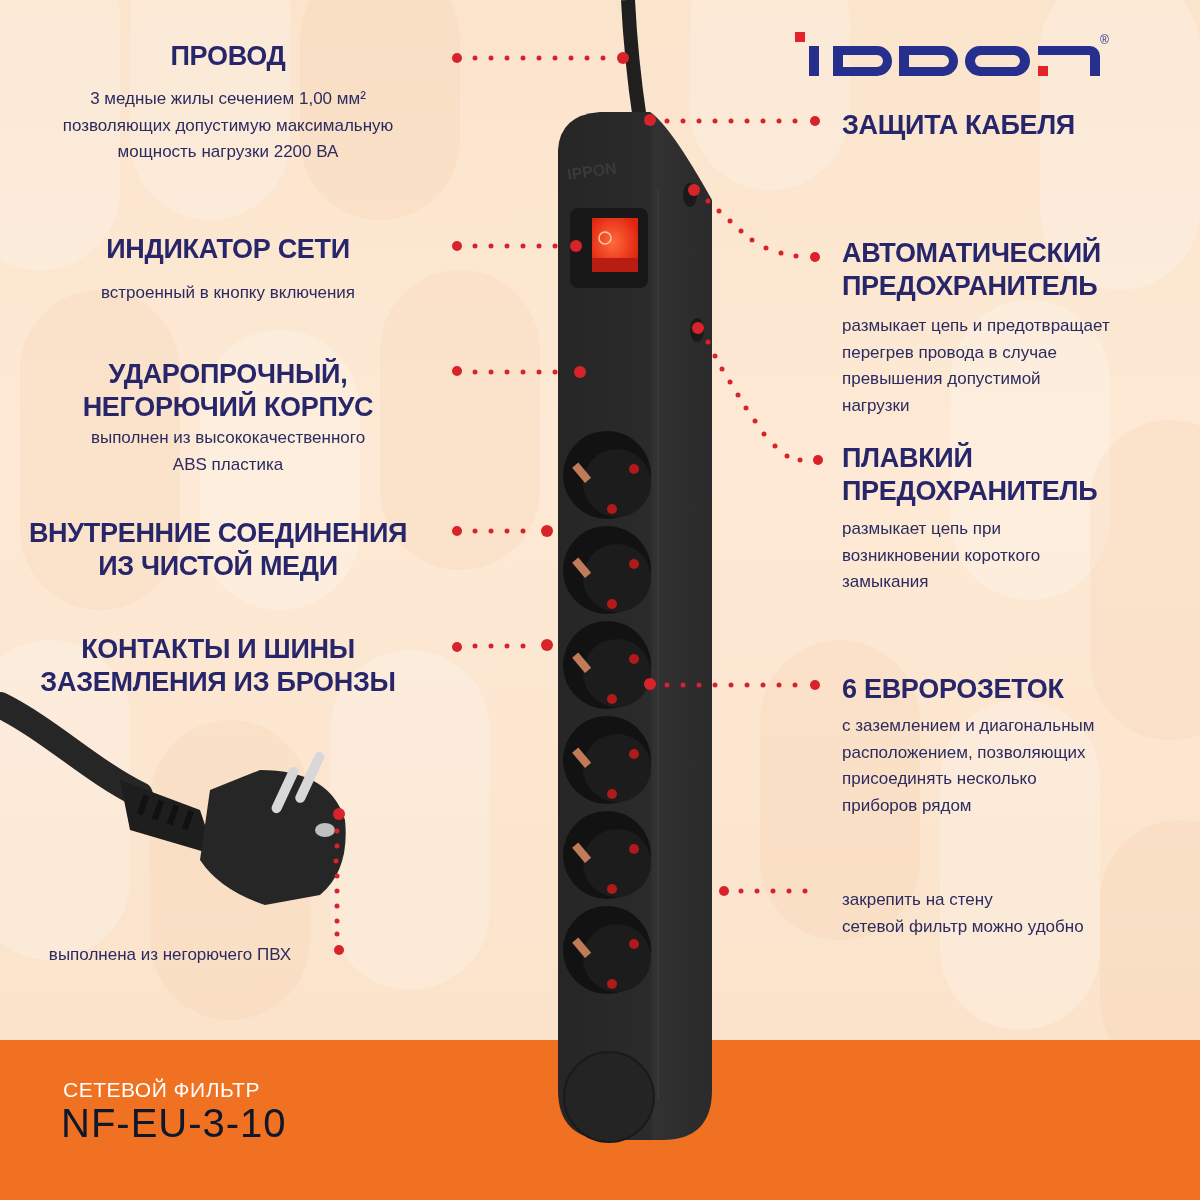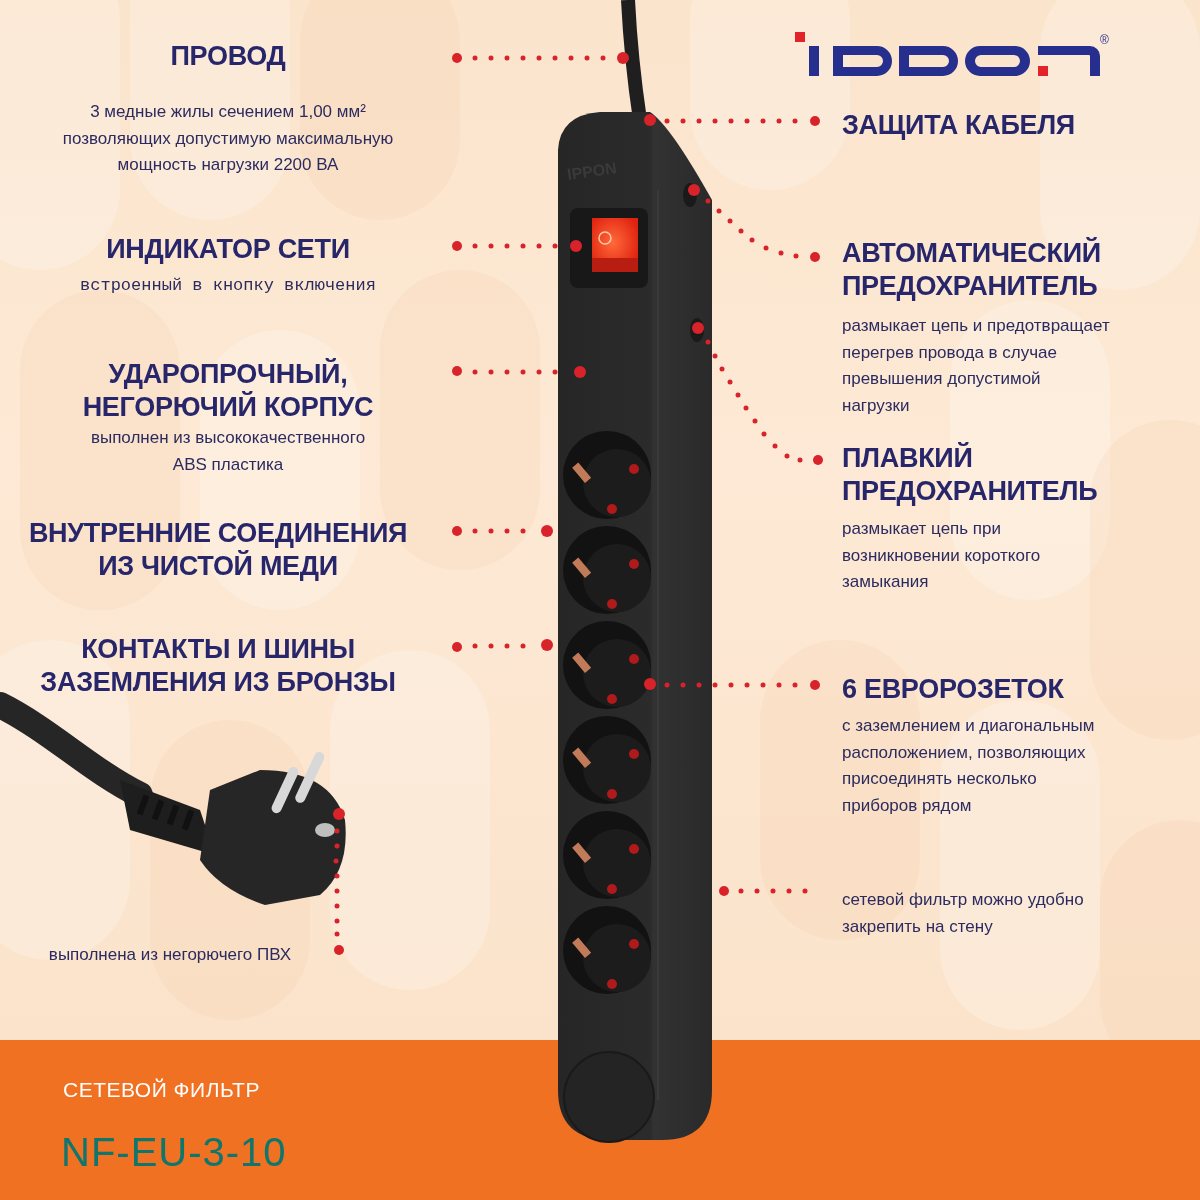--- a/index.html
+++ b/index.html
@@ -21,22 +21,22 @@
   .pill.dark { background: rgba(245,200,160,0.18); }
   .footer {
     position: absolute; left: 0; top: 1040px; width: 1200px; height: 160px;
     background: #ef7121;
   }
   .footer-sub {
     position: absolute; left: 63px; top: 1078px;
     font-size: 21px; letter-spacing: 0.5px; color: #ffffff;
   }
   .footer-model {
-    position: absolute; left: 61px; top: 1130px;
-    font-size: 40px; color: #0f766e; letter-spacing: 1px;
+    position: absolute; left: 61px; top: 1101px;
+    font-size: 40px; color: #0f172a; letter-spacing: 1px;
   }
 
   
   .logo { position: absolute; left: 795px; top: 30px; width: 315px; height: 50px; }
 
   
   .feat { position: absolute; color: #2a2a6b; }
   .feat.left { text-align: center; }
   .feat .title {
     font-weight: bold; font-size: 27px; line-height: 33px; color: #27266a;
@@ -314,30 +314,30 @@
         <circle cx="337" cy="906" r="2.5"></circle>
         <circle cx="337" cy="921" r="2.5"></circle>
         <circle cx="337" cy="934" r="2.5"></circle>
       </g>
     <circle cx="339" cy="950" r="5"></circle>
   </g>
 </svg>
 
 <div class="feat left" style="right:762px;top:40px;width:420px;">
   <div class="title">ПРОВОД</div>
-  <div class="desc" style="margin-top:26px;">
+  <div class="desc" style="margin-top:13px;">
     <div>3 медные жилы сечением 1,00 мм²</div>
     <div>позволяющих допустимую максимальную</div>
     <div>мощность нагрузки 2200 ВА</div>
   </div>
 </div>
 
 <div class="feat left" style="right:762px;top:233px;width:420px;">
   <div class="title">ИНДИКАТОР СЕТИ</div>
-  <div class="desc" style="margin-top:7px;font-family:Liberation Mono, monospace;">
+  <div class="desc" style="margin-top:14px;">
     <div>встроенный в кнопку включения</div>
   </div>
 </div>
 
 <div class="feat left" style="right:762px;top:358px;width:420px;">
   <div class="title">
     <div>УДАРОПРОЧНЫЙ,</div>
     <div>НЕГОРЮЧИЙ КОРПУС</div>
   </div>
   <div class="desc" style="margin-top:1px;">
@@ -400,16 +400,16 @@
   <div class="desc" style="margin-top:7px;">
     <div>с заземлением и диагональным</div>
     <div>расположением, позволяющих</div>
     <div>присоединять несколько</div>
     <div>приборов рядом</div>
   </div>
 </div>
 
 <div class="feat" style="left:842px;top:877px;width:340px;">
   <div class="desc" style="margin-top:10px;">
+    <div>закрепить на стену</div>
     <div>сетевой фильтр можно удобно</div>
-    <div>закрепить на стену</div>
   </div>
 </div>
 
 </body></html>

